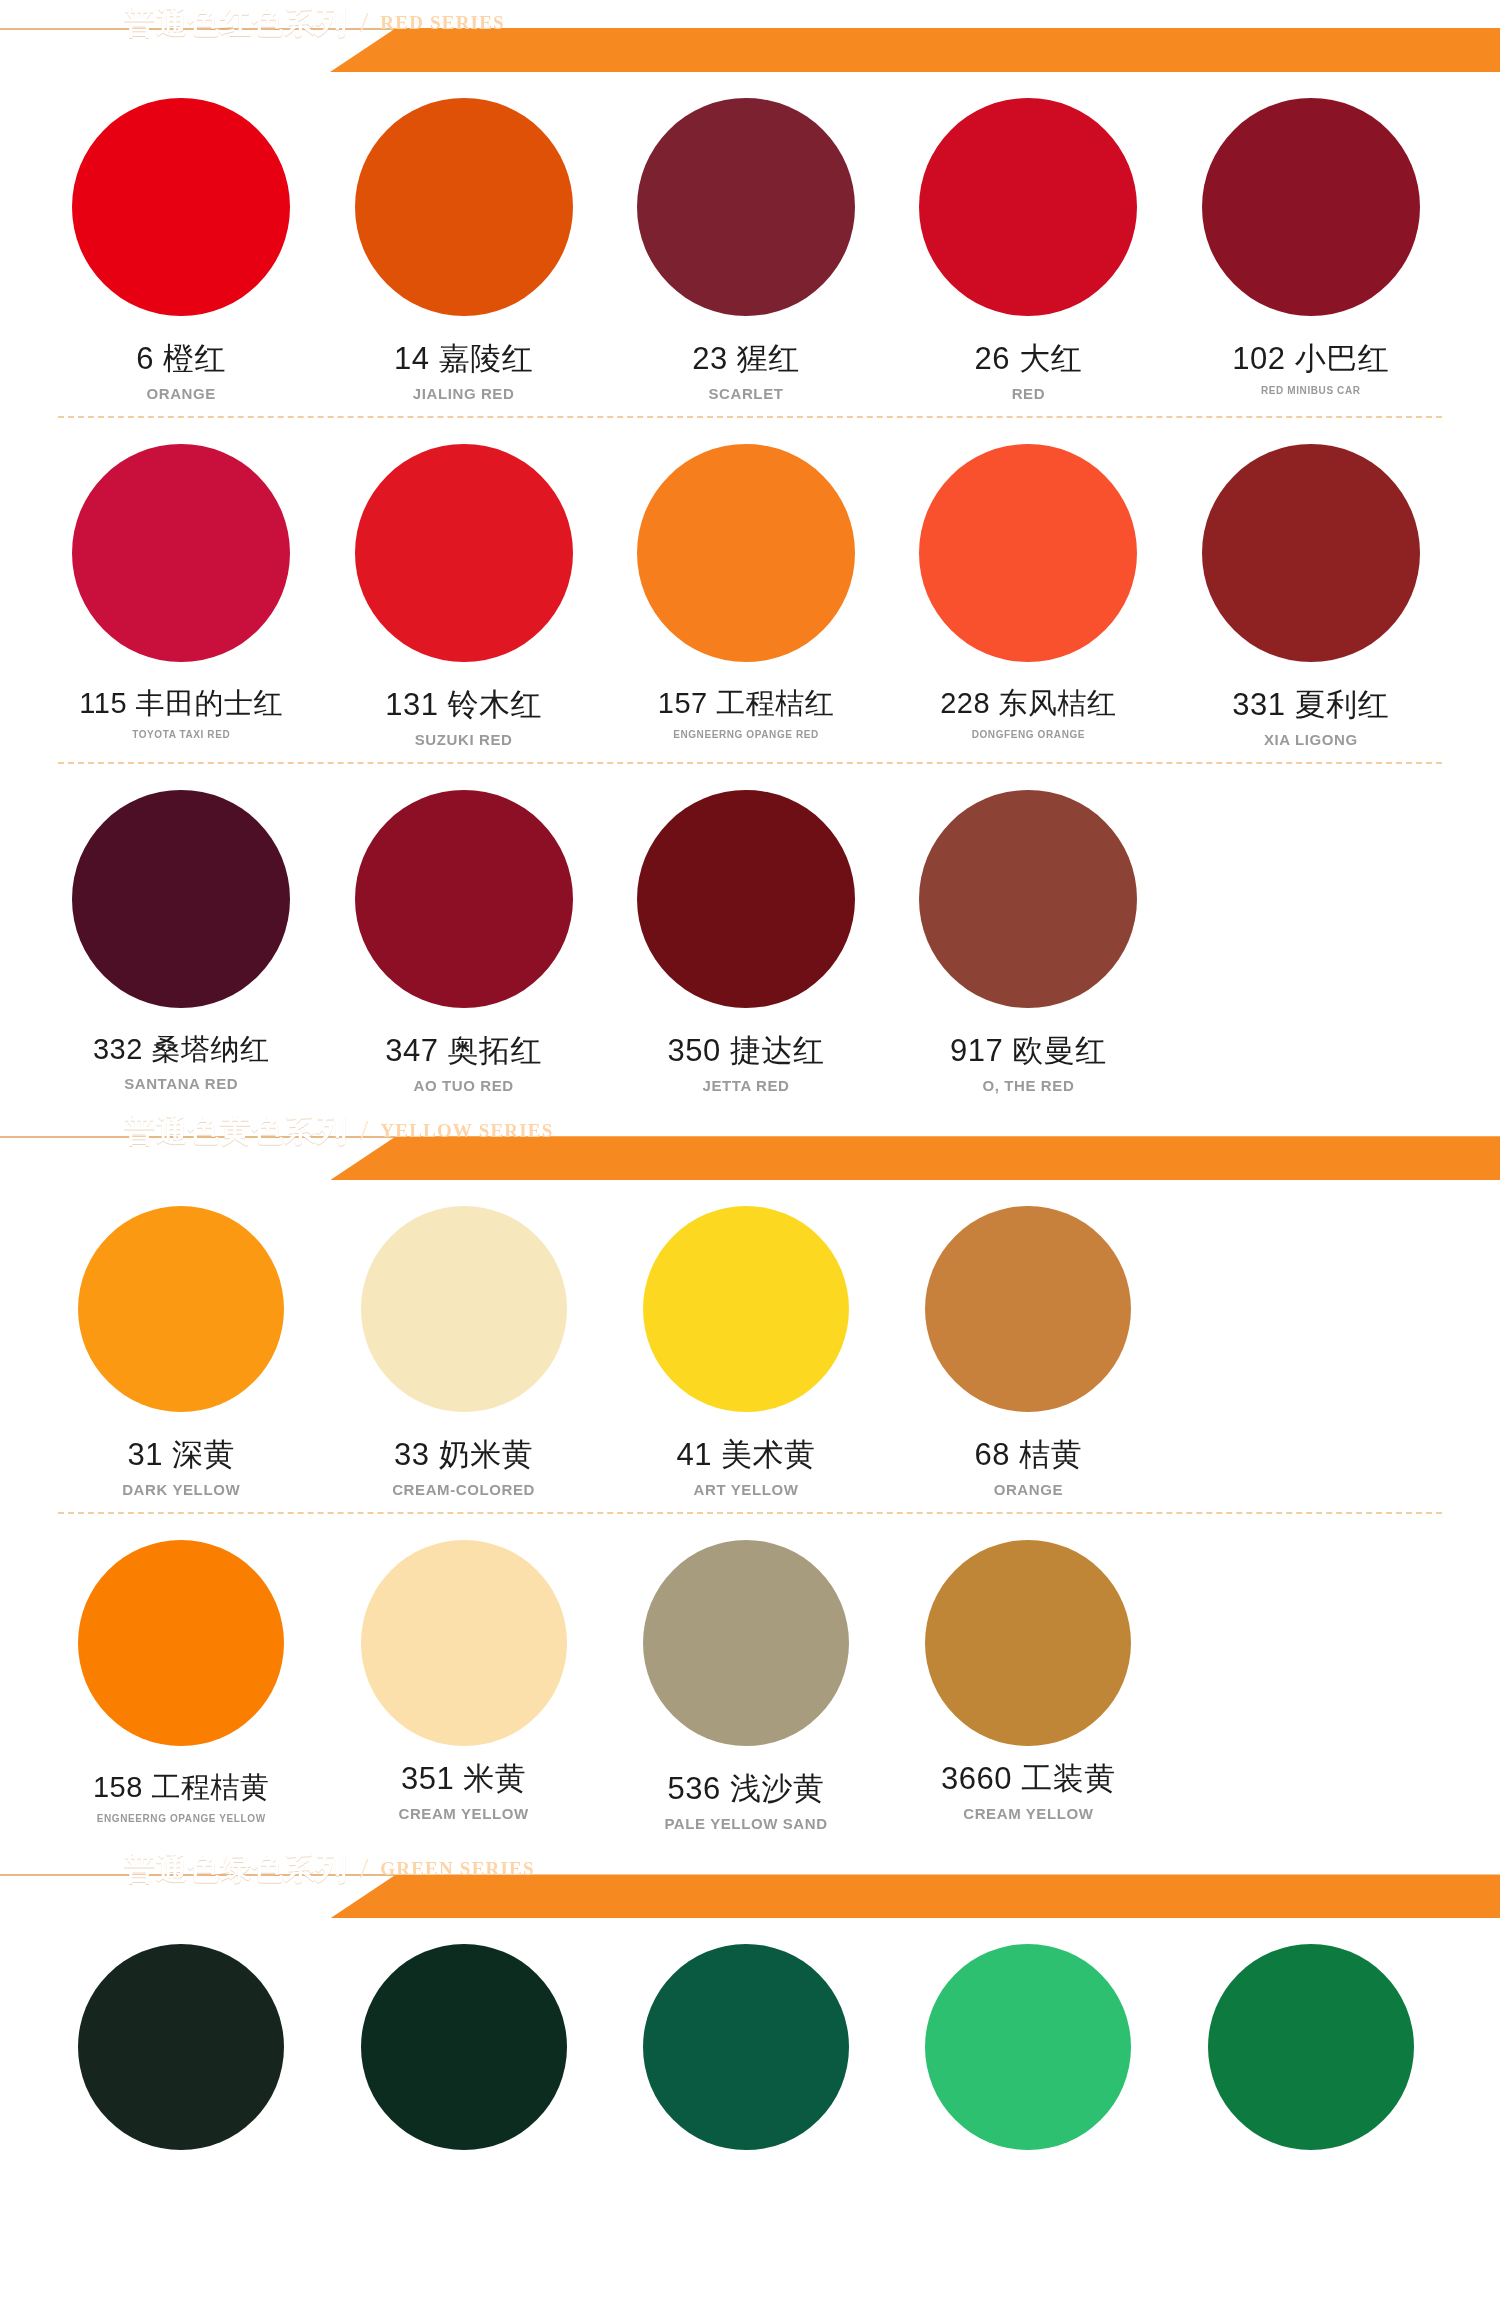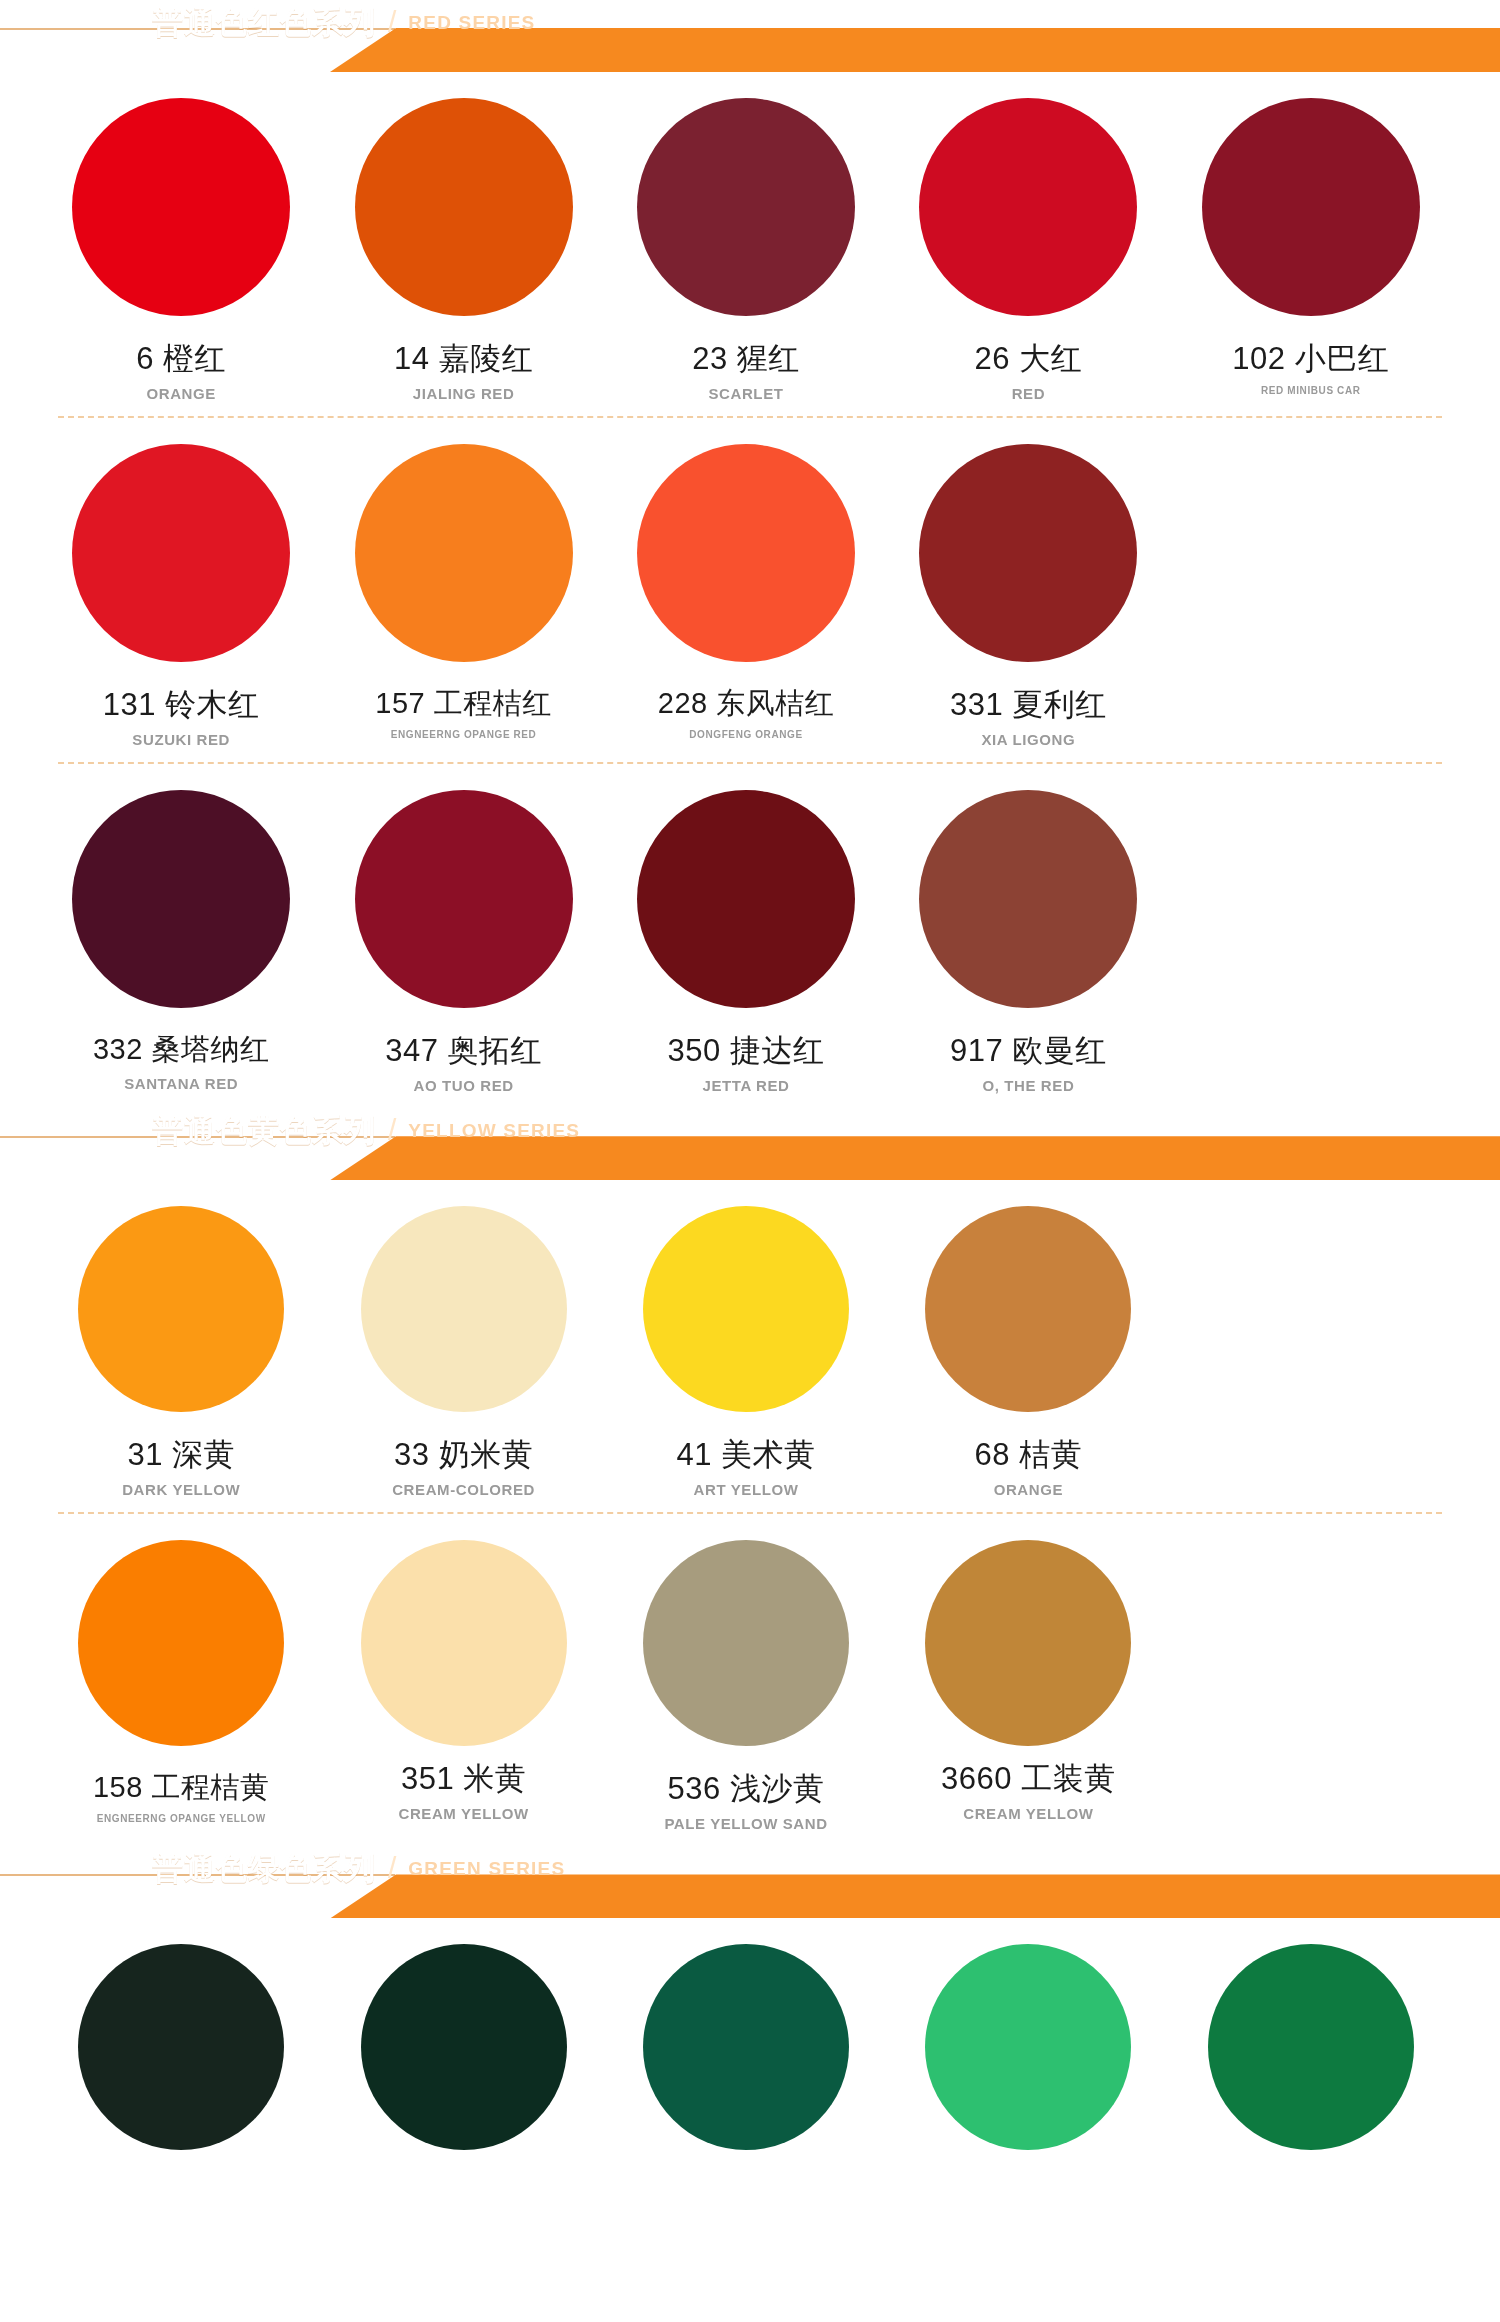--- a/index.html
+++ b/index.html
@@ -31,27 +31,28 @@
     left:330px;
     top:28px;
     height:44px;
     right:0;
     background:#f6891f;
     -webkit-clip-path:polygon(66px 0, 100% 0, 100% 100%, 0 100%);
     clip-path:polygon(66px 0, 100% 0, 100% 100%, 0 100%);
   }
   .banner .ribbon-inner{
     position:absolute;
-    left:152px;
+    left:124px;
     top:0;
     height:44px;
     display:flex;
     align-items:center;
     gap:10px;
     white-space:nowrap;
+    font-family:Liberation Serif, serif;
   }
   .banner .cn{
     font-size:31px;
     font-weight:bold;
     color:#ffffff;
     letter-spacing:1px;
     line-height:1;
     text-shadow:0 1px 0 rgba(180,90,0,.25);
   }
   .banner .slash{
@@ -164,20 +165,25 @@
         <span class="sub narrow">RED MINIBUS CAR</span>
       </div>
     </div>
   </div>
 
   <div class="divider"></div>
 
   <div class="row-wrap">
     <div class="grid">
       <div class="cell">
+        <span class="dot" style="background:#c9103c"></span>
+        <span class="name tight">115 丰田的士红</span>
+        <span class="sub narrow">TOYOTA TAXI RED</span>
+      </div>
+      <div class="cell">
         <span class="dot" style="background:#e01623"></span>
         <span class="name">131 铃木红</span>
         <span class="sub">SUZUKI RED</span>
       </div>
       <div class="cell">
         <span class="dot" style="background:#f77e1d"></span>
         <span class="name tight">157 工程桔红</span>
         <span class="sub narrow">ENGNEERNG OPANGE RED</span>
       </div>
       <div class="cell">

